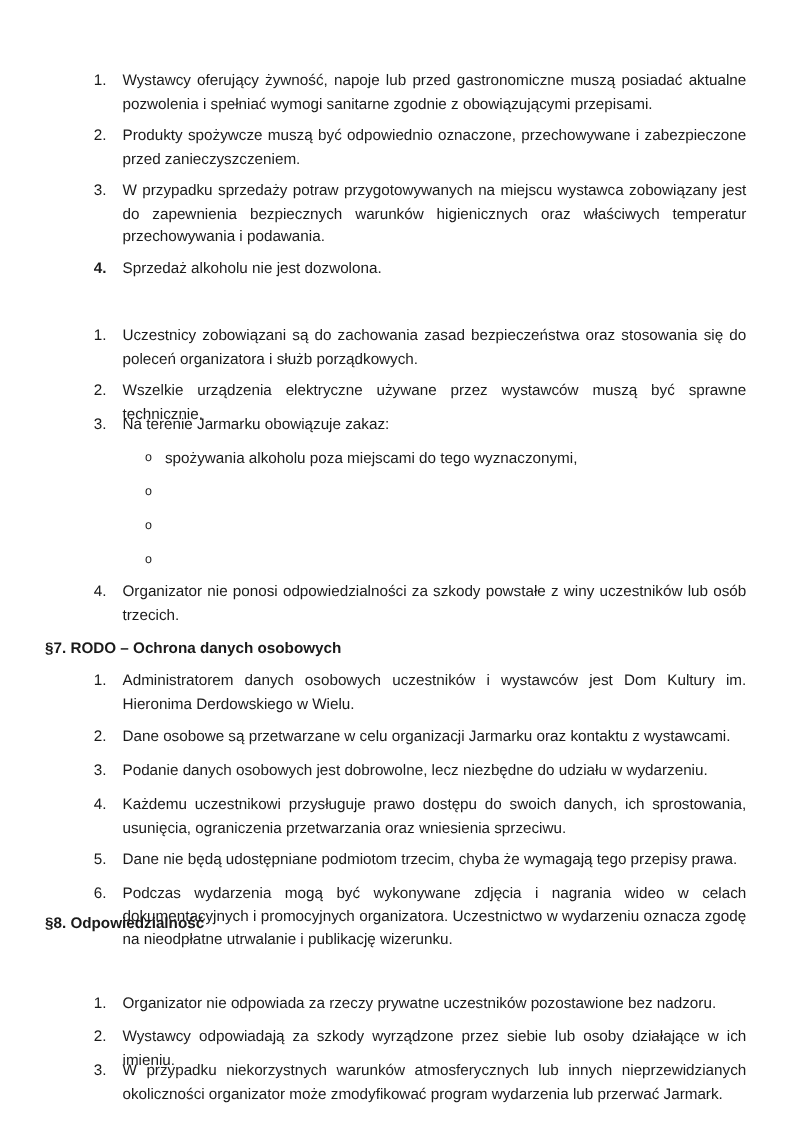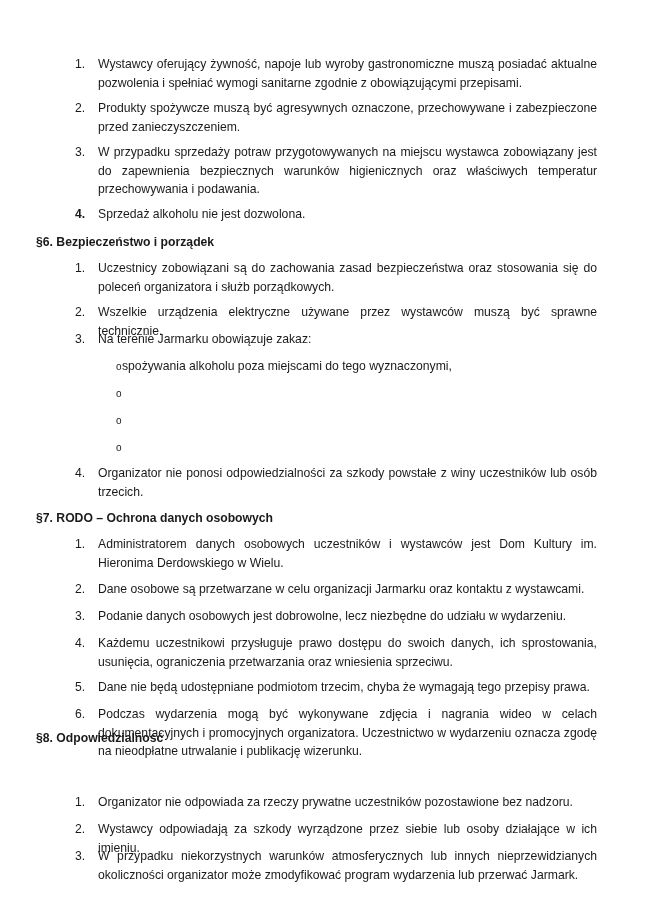--- a/index.html
+++ b/index.html
@@ -9,45 +9,44 @@
       font-size: 12.2px; color: #1a1a1a;
     }
     .page { position: relative; width: 645px; height: 914px; }
     .item { position: absolute; left: 75px; width: 522px; line-height: 18.5px; }
     .num { position: absolute; left: 0; width: 20px; }
     .num.bold { font-weight: bold; }
     .txt { margin-left: 23px; text-align: justify; }
     .heading { position: absolute; left: 36px; font-weight: bold; line-height: 18px; }
     .sub { position: absolute; left: 116px; line-height: 18px; }
     .sub .bullet { position: absolute; left: 0; width: 12px; font-size: 10px; top: 1px; }
-    .sub .stxt { margin-left: 6px; }
+    .sub .stxt { margin-left: 16px; }
   </style>
 </head>
 <body>
 
 <div class="page">
 
   <div class="item" style="top:55px">
     <span class="num">1.</span>
-    <div class="txt">Wystawcy oferujący żywność, napoje lub wyroby gastronomiczne muszą posiadać aktualne pozwolenia i spełniać wymogi sanitarne zgodnie z obowiązującymi przepisami.</div>
+    <div class="txt">Wystawcy oferujący żywność, napoje lub przed gastronomiczne muszą posiadać aktualne pozwolenia i spełniać wymogi sanitarne zgodnie z obowiązującymi przepisami.</div>
   </div>
   <div class="item" style="top:99px">
     <span class="num">2.</span>
-    <div class="txt">Produkty spożywcze muszą być agresywnych oznaczone, przechowywane i zabezpieczone przed zanieczyszczeniem.</div>
+    <div class="txt">Produkty spożywcze muszą być odpowiednio oznaczone, przechowywane i zabezpieczone przed zanieczyszczeniem.</div>
   </div>
   <div class="item" style="top:143px">
     <span class="num">3.</span>
     <div class="txt">W przypadku sprzedaży potraw przygotowywanych na miejscu wystawca zobowiązany jest do zapewnienia bezpiecznych warunków higienicznych oraz właściwych temperatur przechowywania i podawania.</div>
   </div>
   <div class="item" style="top:205px">
     <span class="num bold">4.</span>
     <div class="txt">Sprzedaż alkoholu nie jest dozwolona.</div>
   </div>
 
-  <div class="heading" style="top:233px">§6. Bezpieczeństwo i porządek</div>
   <div class="item" style="top:259px">
     <span class="num">1.</span>
     <div class="txt">Uczestnicy zobowiązani są do zachowania zasad bezpieczeństwa oraz stosowania się do poleceń organizatora i służb porządkowych.</div>
   </div>
   <div class="item" style="top:303px">
     <span class="num">2.</span>
     <div class="txt">Wszelkie urządzenia elektryczne używane przez wystawców muszą być sprawne technicznie.</div>
   </div>
   <div class="item" style="top:330px">
     <span class="num">3.</span>

